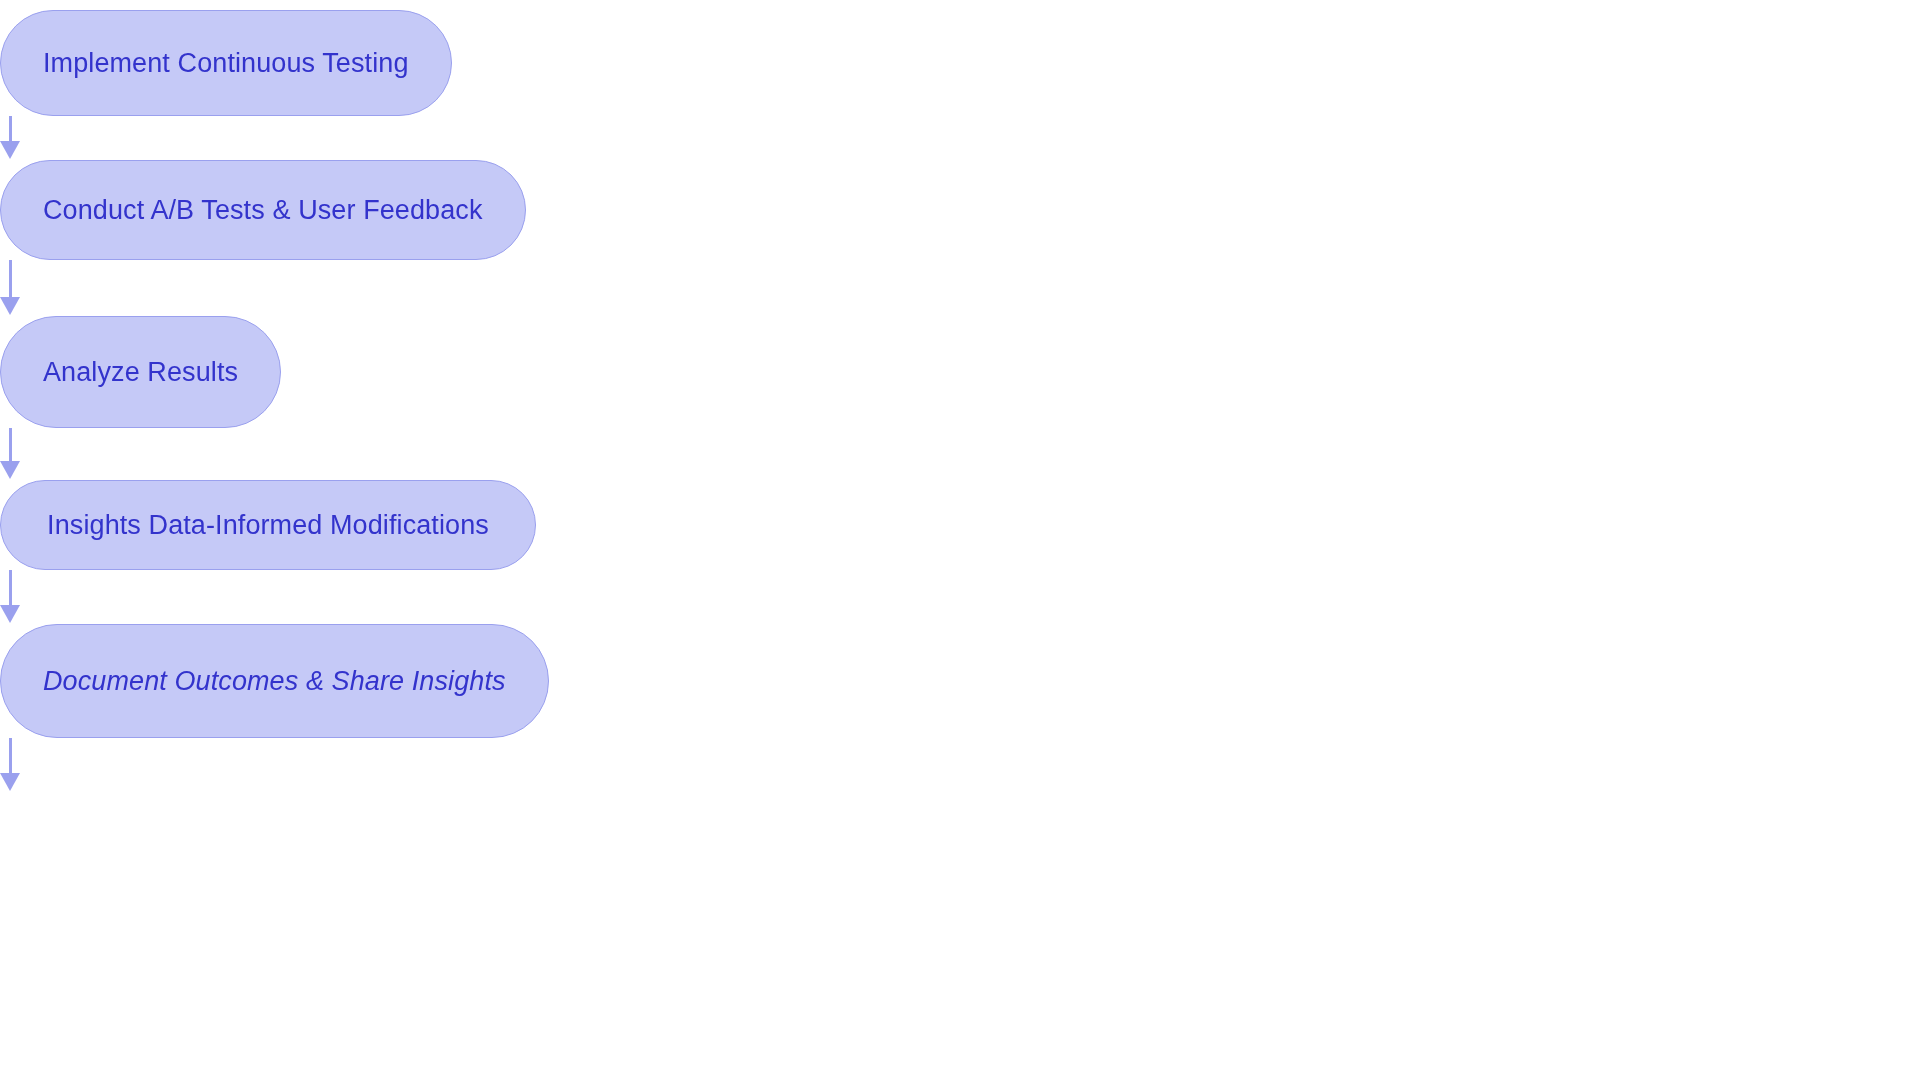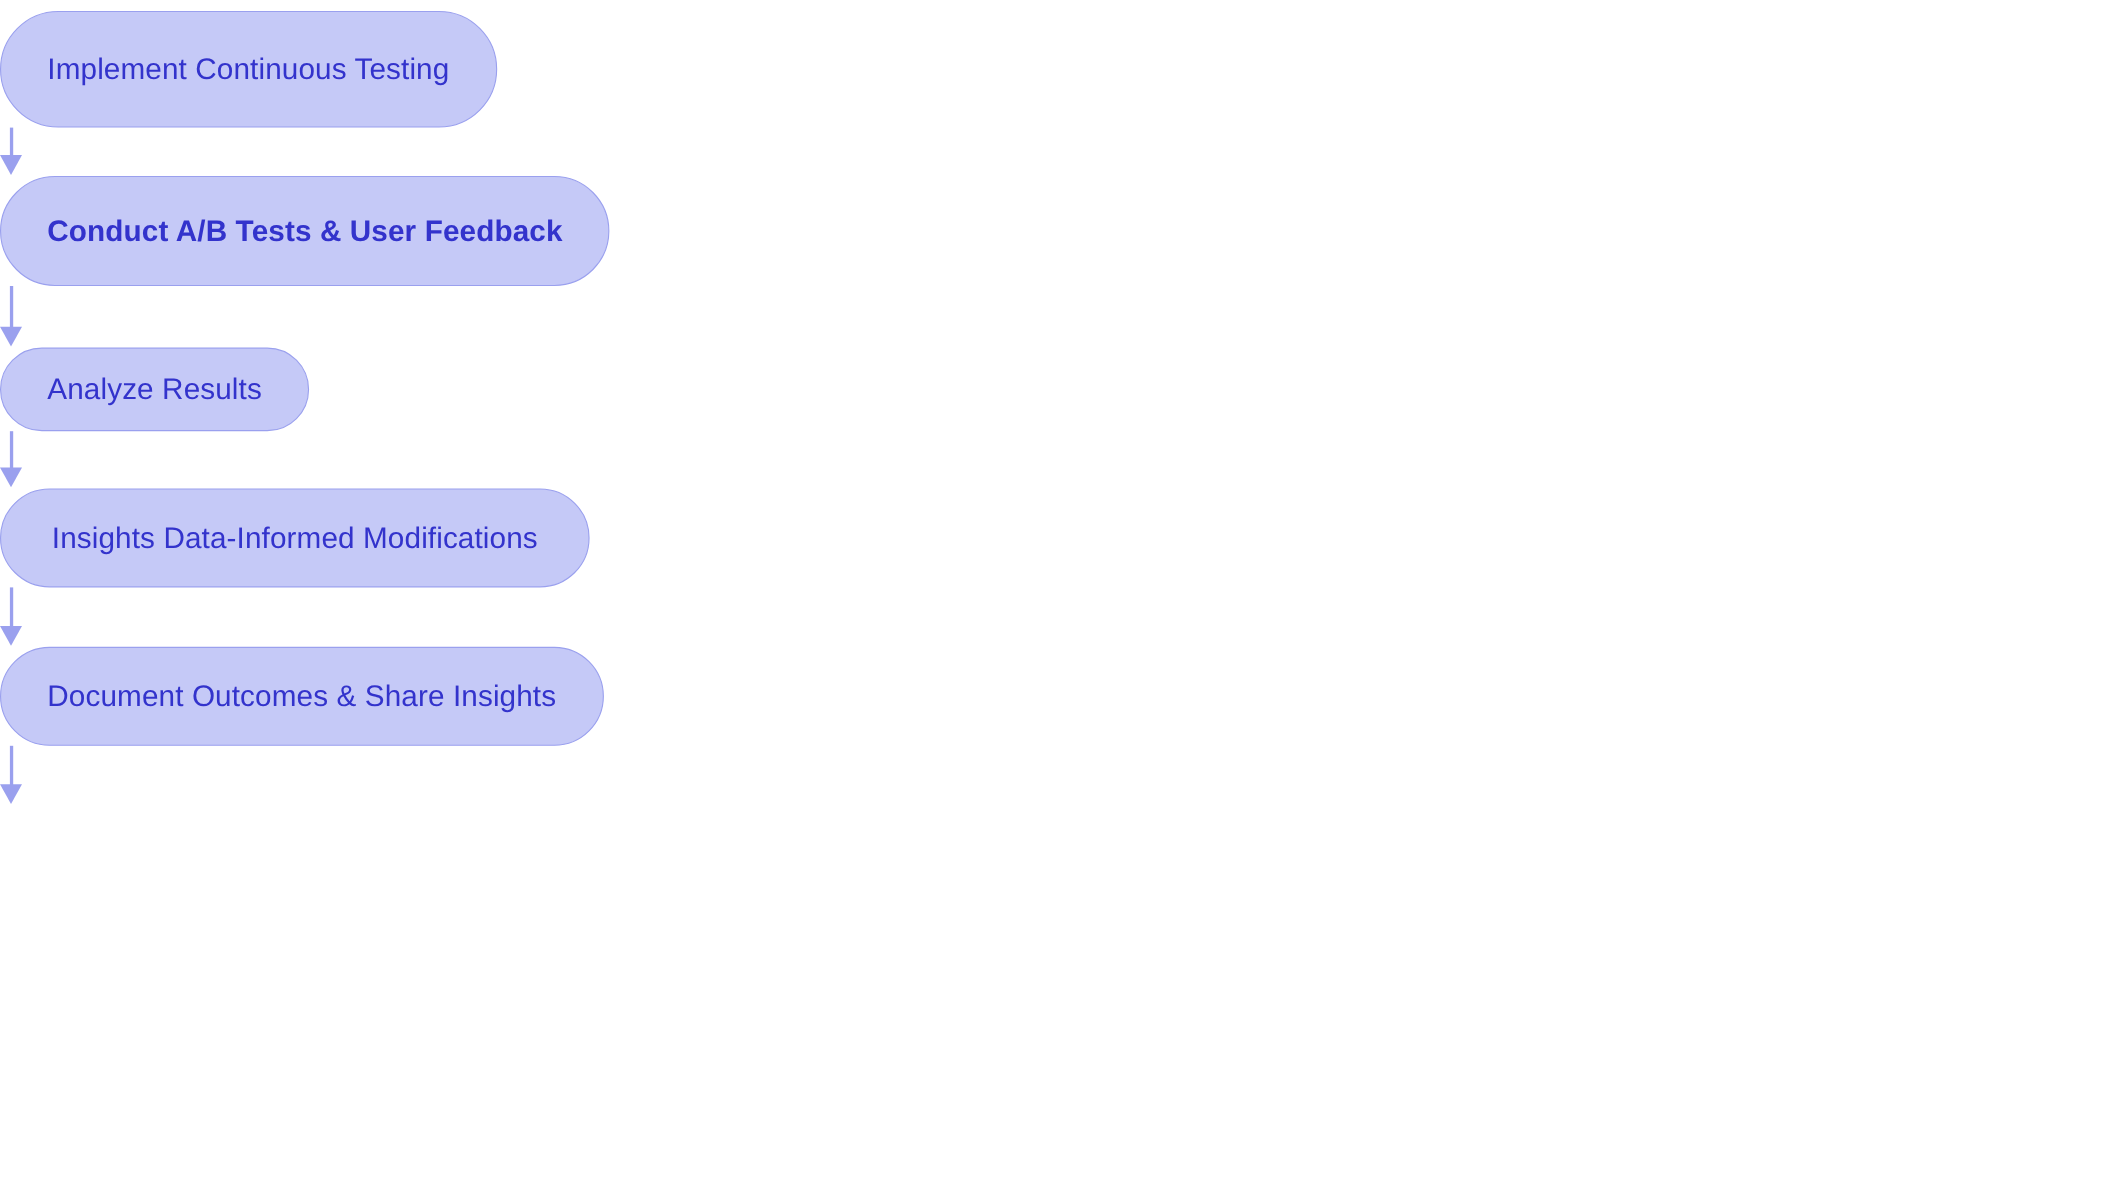--- a/index.html
+++ b/index.html
@@ -52,24 +52,24 @@
     text-align: center;
   }
 
   .node-label {
     display: block;
     color: #3333cc;
   }
 
   
   .node-1 { height: 106px; min-width: 424px; }
-  .node-2 { height: 100px; min-width: 490px; font-weight: bold; }
-  .node-3 { height: 76px;  min-width: 254px; }
+  .node-2 { height: 100px; min-width: 490px; }
+  .node-3 { height: 112px;  min-width: 254px; }
   .node-4 { height: 90px;  min-width: 536px; }
-  .node-5 { height: 90px;  min-width: 510px; }
+  .node-5 { height: 114px;  min-width: 510px; font-style: italic; }
   .node-6 { height: 92px;  min-width: 572px; }
 
   .connector {
     display: flex;
     flex-direction: column;
     align-items: center;
     justify-content: flex-start;
   }
   .connector .line {
     width: 3px;

